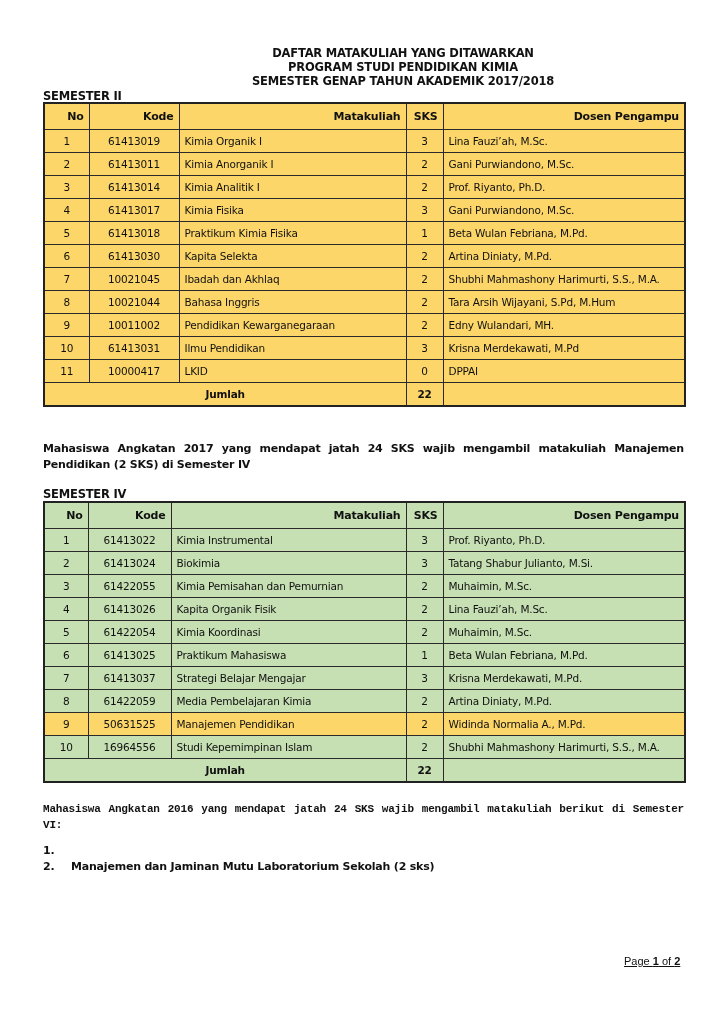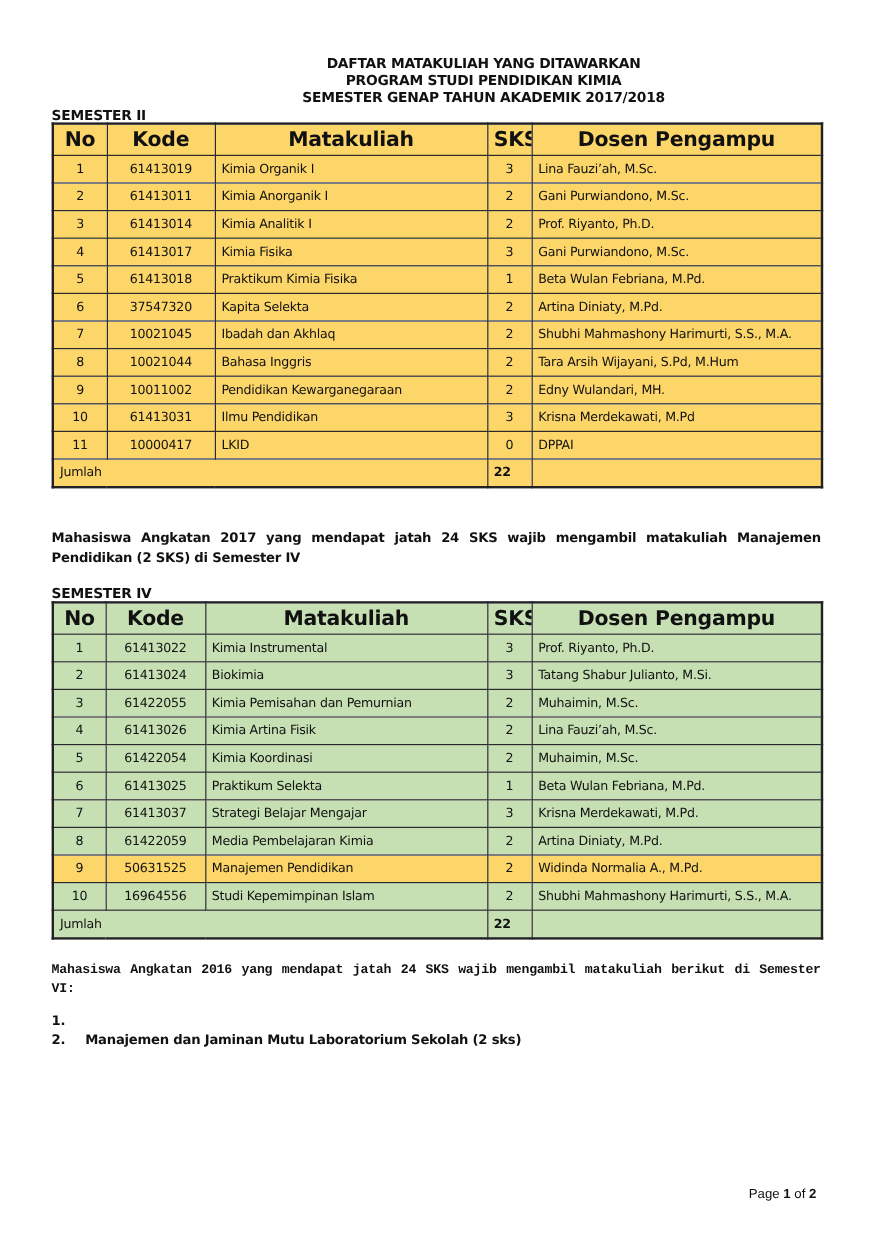--- a/index.html
+++ b/index.html
@@ -5,36 +5,36 @@
   html, body { margin: 0; padding: 0; background: #ffffff; }
   body { width: 728px; height: 1030px; position: relative; overflow: hidden;
          font-family: "DejaVu Sans", sans-serif; color: #111; }
   .title-block { position: absolute; top: 46px; left: 0; width: 728px; text-align: center;
                  font-weight: bold; font-size: 11.5px; line-height: 14px; letter-spacing: -0.2px; padding-left: 39px; }
   .sem-label { position: absolute; left: 43px; font-weight: bold; font-size: 11.5px; letter-spacing: -0.2px; }
   table.grid { position: absolute; left: 43px; border-collapse: collapse; table-layout: fixed;
                font-size: 10.5px; letter-spacing: -0.2px; }
   table.grid td, table.grid th { border: 1px solid #2a2a2a; padding: 0 5px; height: 22px;
                                  white-space: nowrap; overflow: hidden; }
-  table.grid th { font-weight: bold; font-size: 17px; text-align: center; height: 25px; }
+  table.grid th { font-weight: bold; font-size: 11px; text-align: right; height: 25px; }
   table.grid { border: 2px solid #222; }
   .yellow td, .yellow th { background: #fdd66a; }
   .green td, .green th { background: #c6e0b4; }
   .green tr.highlight td { background: #fdd66a; }
   td.c { text-align: center; }
-  td.jumlah { font-weight: normal; margin-top: 16px; }
-  td.total { font-weight: bold; }
+  td.jumlah { text-align: center; font-weight: bold; margin-top: 16px; }
+  td.total { text-align: center; font-weight: bold; }
   .note { position: absolute; left: 43px; width: 641px; font-weight: bold; font-size: 11px;
           line-height: 16px; text-align: justify; letter-spacing: -0.2px; }
   .req-list { position: absolute; left: 43px; top: 843px; font-weight: bold; font-size: 11px;
               line-height: 16px; letter-spacing: -0.2px; }
   .req-list .item { display: flex; }
   .req-list .num { width: 28px; }
-  .footer { position: absolute; top: 989px; left: 624px; font-size: 11px;
-            font-family: "Liberation Sans", sans-serif; }
+  .footer { position: absolute; top: 955px; left: 624px; font-size: 11px;
+            font-family: "Liberation Sans", sans-serif; text-decoration: underline; }
   .footer b { font-weight: bold; }
 </style>
 </head>
 <body>
 
 <div class="title-block">
   <div>DAFTAR MATAKULIAH YANG DITAWARKAN</div>
   <div>PROGRAM STUDI PENDIDIKAN KIMIA</div>
   <div>SEMESTER GENAP TAHUN AKADEMIK 2017/2018</div>
 </div>
@@ -89,21 +89,21 @@
       </tr>
       <tr>
         <td class="c">5</td>
         <td class="c">61413018</td>
         <td>Praktikum Kimia Fisika</td>
         <td class="c">1</td>
         <td>Beta Wulan Febriana, M.Pd.</td>
       </tr>
       <tr>
         <td class="c">6</td>
-        <td class="c">37547320</td>
+        <td class="c">61413030</td>
         <td>Kapita Selekta</td>
         <td class="c">2</td>
         <td>Artina Diniaty, M.Pd.</td>
       </tr>
       <tr>
         <td class="c">7</td>
         <td class="c">10021045</td>
         <td>Ibadah dan Akhlaq</td>
         <td class="c">2</td>
         <td>Shubhi Mahmashony Harimurti, S.S., M.A.</td>
@@ -185,35 +185,35 @@
       <tr>
         <td class="c">3</td>
         <td class="c">61422055</td>
         <td>Kimia Pemisahan dan Pemurnian</td>
         <td class="c">2</td>
         <td>Muhaimin, M.Sc.</td>
       </tr>
       <tr>
         <td class="c">4</td>
         <td class="c">61413026</td>
-        <td>Kimia Artina Fisik</td>
+        <td>Kapita Organik Fisik</td>
         <td class="c">2</td>
         <td>Lina Fauzi’ah, M.Sc.</td>
       </tr>
       <tr>
         <td class="c">5</td>
         <td class="c">61422054</td>
         <td>Kimia Koordinasi</td>
         <td class="c">2</td>
         <td>Muhaimin, M.Sc.</td>
       </tr>
       <tr>
         <td class="c">6</td>
         <td class="c">61413025</td>
-        <td>Praktikum Selekta</td>
+        <td>Praktikum Mahasiswa</td>
         <td class="c">1</td>
         <td>Beta Wulan Febriana, M.Pd.</td>
       </tr>
       <tr>
         <td class="c">7</td>
         <td class="c">61413037</td>
         <td>Strategi Belajar Mengajar</td>
         <td class="c">3</td>
         <td>Krisna Merdekawati, M.Pd.</td>
       </tr>

